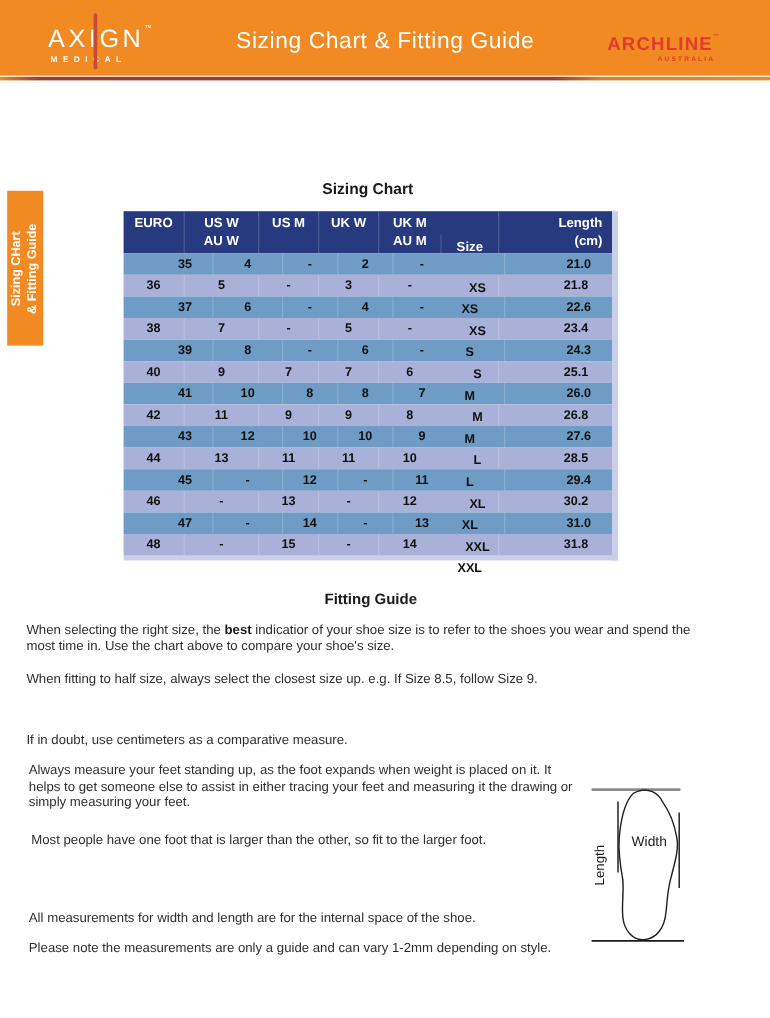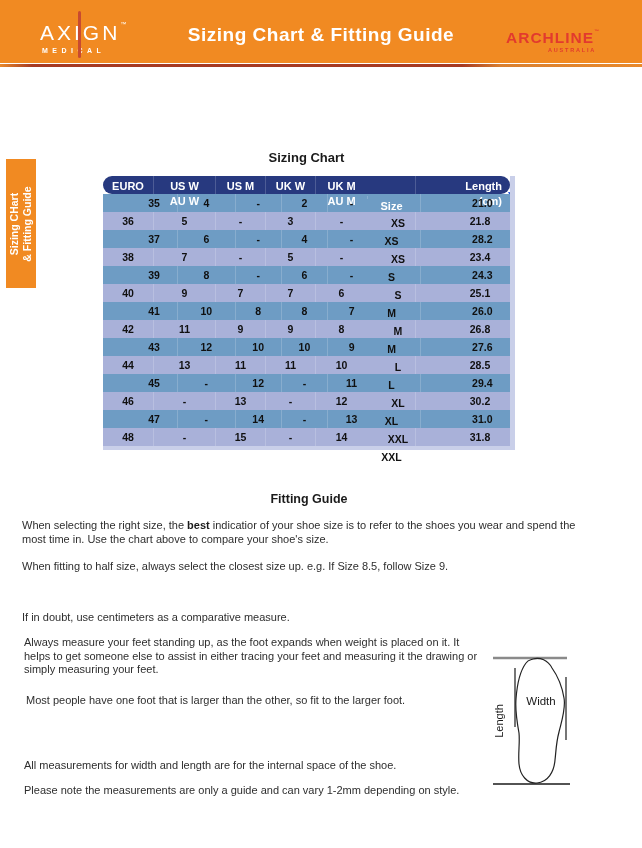--- a/index.html
+++ b/index.html
@@ -9,40 +9,40 @@
     font-family:"Liberation Sans", sans-serif; overflow:hidden; margin:0 auto;
   }
   
   .header { position:absolute; left:0; top:0; width:642px; height:63px; background:#F18A22; }
   .brand-left { position:absolute; left:40px; top:13px; color:#fff; }
   .brand-left .name { font-size:21px; font-weight:400; letter-spacing:3px; line-height:22px; }
   .brand-left .tm { font-size:6px; vertical-align:14px; letter-spacing:0; }
   .brand-left .sub { font-size:7px; font-weight:700; letter-spacing:4.5px; margin-top:3px; margin-left:2px; }
   .brand-rule { position:absolute; left:78px; top:11px; width:2.5px; height:47px; background:#C84A30; border-radius:2px; }
   .doc-title { position:absolute; left:0; top:24px; width:642px; text-align:center;
-    color:#fff; font-size:19px; font-weight:700; letter-spacing:.5px; }
+    color:#fff; font-size:19px; font-weight:400; letter-spacing:.5px; }
   .brand-right { position:absolute; left:506px; top:23px; width:96px; color:#E23A2E; text-align:left; }
   .brand-right .name { font-size:15.5px; font-weight:700; letter-spacing:1px; line-height:16px; }
   .brand-right .tm { font-size:5px; vertical-align:10px; }
   .brand-right .sub { font-size:5.5px; font-weight:700; letter-spacing:1.8px; text-align:right; margin-top:1px; padding-right:6px; }
   .header-rule { position:absolute; left:0; top:64px; width:642px; height:2.5px;
     background:linear-gradient(90deg,#E8892B 0%,#A63A22 5%,#A63A22 72%,#D98030 78%,#E8892B 100%); }
   
   .side-tab { position:absolute; left:6px; top:159px; width:30px; height:129px; background:#F18A22; }
   .side-tab-text { position:absolute; left:50%; top:50%; transform:translate(-50%,-50%) rotate(-90deg);
     width:129px; text-align:center; color:#fff; font-weight:700; font-size:10.5px; line-height:13px; white-space:nowrap; }
   
   .sizing-title { position:absolute; left:103px; top:150px; width:407px; text-align:center;
     font-size:13px; font-weight:700; color:#1a1a1a; }
   .foot-note { position:absolute; left:330px; top:157px; width:182px; text-align:right;
     font-size:12px; font-weight:700; color:#1d4ed8;margin-top:33px; }
   .size-table { position:absolute; left:103px; top:176px; width:412px;
     border-right:5px solid #C9CFE9; border-bottom:4px solid #C9CFE9; }
   .tr { display:flex; width:407px; }
-  .thead { background:#27397F; color:#ffffff; height:18px;border-radius:12px; }
+  .thead { background:#27397F; color:#ffffff; height:35px; }
   .th { font-size:11px; font-weight:700; line-height:15px; padding-top:3px; text-align:center; }
   .tbody-row { height:18px; color:#101010; }
   .tbody-row.even { background:#6E9CC4;padding-left:28px; }
   .tbody-row.odd  { background:#A9B1D9; }
   .td { font-size:10.5px; font-weight:700; line-height:18px; text-align:center; }
   .td + .td, .th + .th { border-left:1px solid rgba(255,255,255,.18); }
   .c1{width:50px;} .c2{width:62px;} .c3{width:50px;} .c4{width:50px;} .c5{width:52px;} .c6{width:48px;margin-top:20px;} .c7{width:95px;}
   .th.c7 { text-align:right; padding-right:8px; }
   .td.c7 { padding-left:34px; }
   
@@ -140,21 +140,21 @@
           <div class="td c6">XS</div>
           <div class="td c7">21.8</div>
         </div>
         <div class="tr tbody-row even">
           <div class="td c1">37</div>
           <div class="td c2">6</div>
           <div class="td c3">-</div>
           <div class="td c4">4</div>
           <div class="td c5">-</div>
           <div class="td c6">XS</div>
-          <div class="td c7">28.2</div>
+          <div class="td c7">22.6</div>
         </div>
         <div class="tr tbody-row odd">
           <div class="td c1">38</div>
           <div class="td c2">7</div>
           <div class="td c3">-</div>
           <div class="td c4">5</div>
           <div class="td c5">-</div>
           <div class="td c6">S</div>
           <div class="td c7">23.4</div>
         </div>

